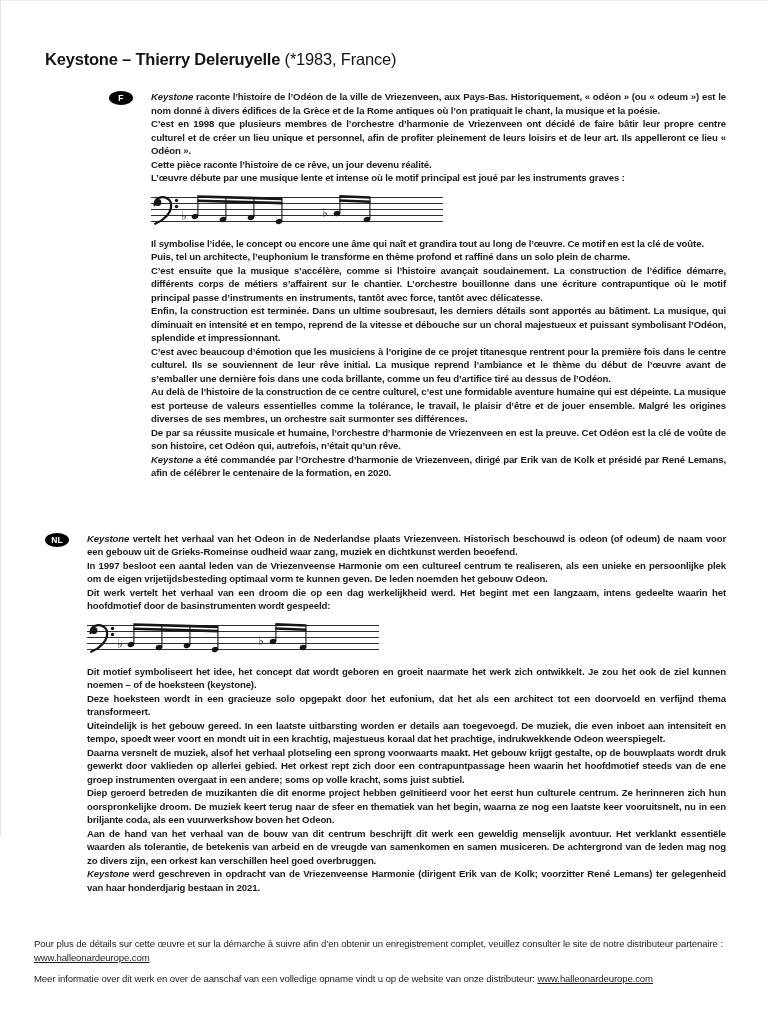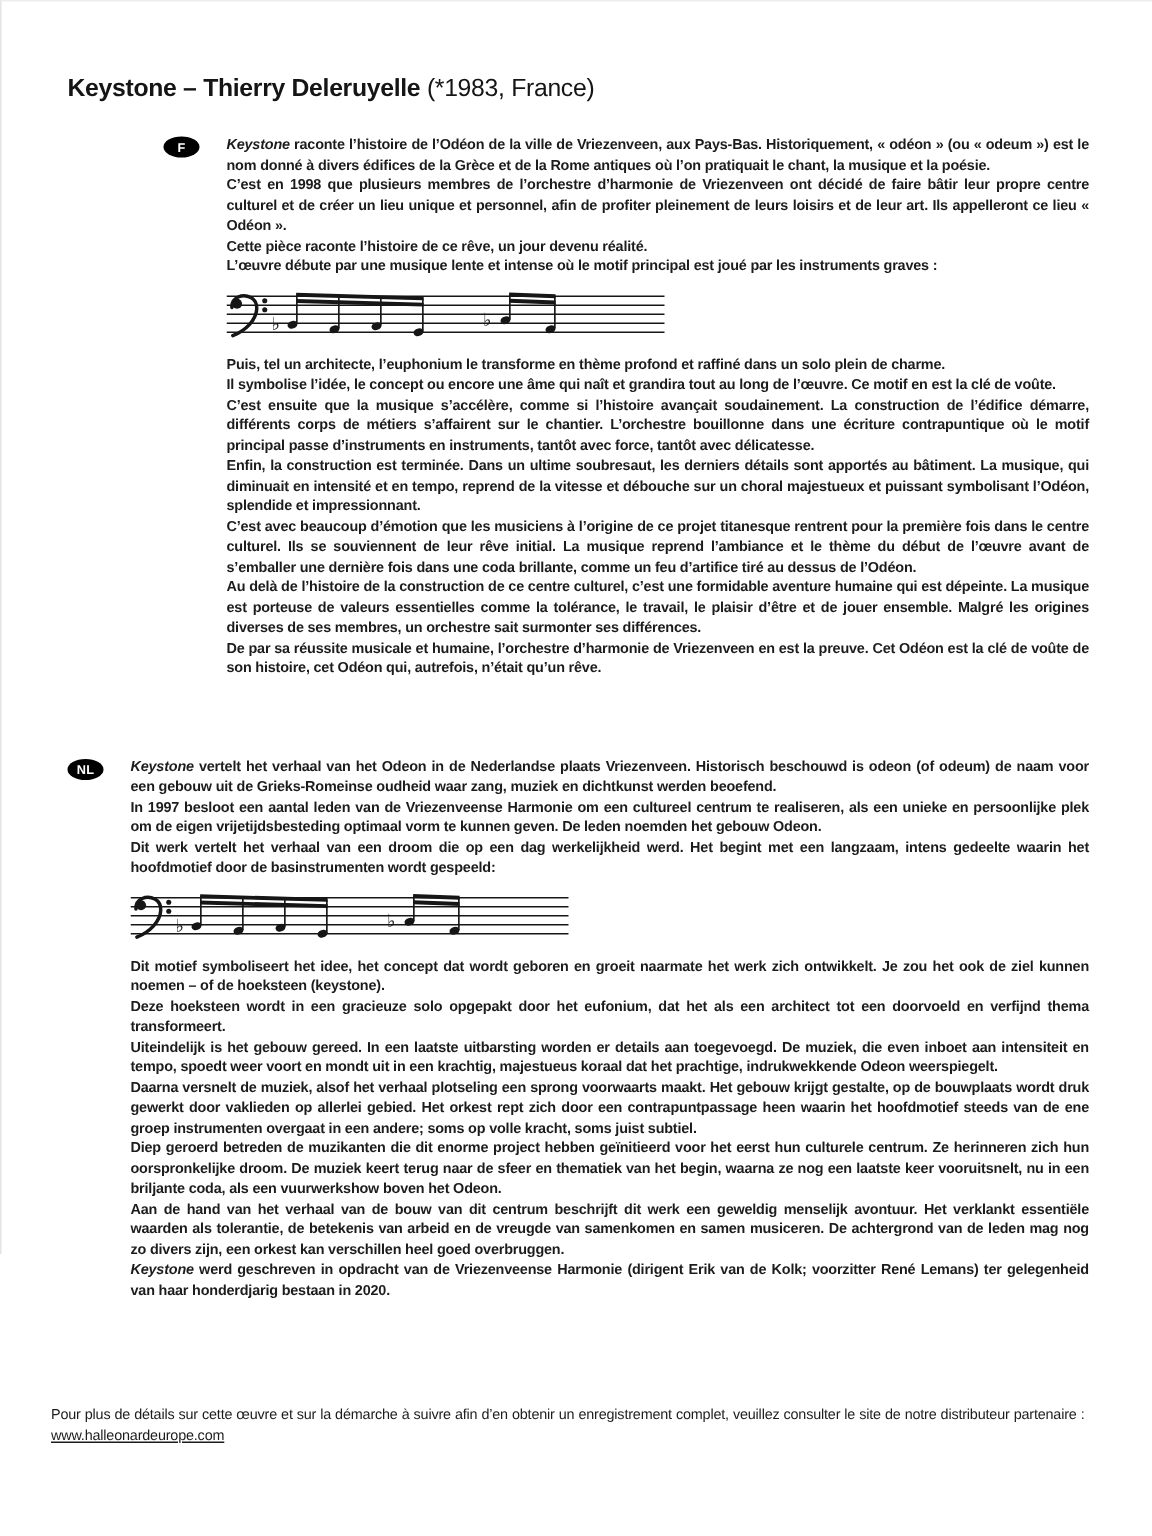--- a/index.html
+++ b/index.html
@@ -90,27 +90,28 @@
         <ellipse cx="186" cy="21.5" rx="3.4" ry="2.5" transform="rotate(-18 186 21.5)" fill="#161616"></ellipse>
         <ellipse cx="216" cy="27.5" rx="3.4" ry="2.5" transform="rotate(-18 216 27.5)" fill="#161616"></ellipse>
         <g stroke="#161616" stroke-width="1.1">
           <line x1="188.9" y1="21" x2="188.9" y2="4.2"></line>
           <line x1="218.9" y1="27" x2="218.9" y2="5.2"></line>
         </g>
         <polygon points="188.4,3.0 219.4,4.2 219.4,6.8 188.4,5.6" fill="#161616"></polygon>
         <polygon points="188.4,7.2 219.4,8.4 219.4,11.0 188.4,9.8" fill="#161616"></polygon>
       </svg>
 
+      <p><i></i><span>Il symbolise l’idée, le concept ou encore une âme qui naît et grandira tout au long de l’œuvre. Ce motif en est la clé de voûte.</span></p>
       <p><i></i><span>Puis, tel un architecte, l’euphonium le transforme en thème profond et raffiné dans un solo plein de charme.</span></p>
-      <p><i></i><span>Il symbolise l’idée, le concept ou encore une âme qui naît et grandira tout au long de l’œuvre. Ce motif en est la clé de voûte.</span></p>
       <p><i></i><span>C’est ensuite que la musique s’accélère, comme si l’histoire avançait soudainement. La construction de l’édifice démarre, différents corps de métiers s’affairent sur le chantier. L’orchestre bouillonne dans une écriture contrapuntique où le motif principal passe d’instruments en instruments, tantôt avec force, tantôt avec délicatesse.</span></p>
       <p><i></i><span>Enfin, la construction est terminée. Dans un ultime soubresaut, les derniers détails sont apportés au bâtiment. La musique, qui diminuait en intensité et en tempo, reprend de la vitesse et débouche sur un choral majestueux et puissant symbolisant l’Odéon, splendide et impressionnant.</span></p>
       <p><i></i><span>C’est avec beaucoup d’émotion que les musiciens à l’origine de ce projet titanesque rentrent pour la première fois dans le centre culturel. Ils se souviennent de leur rêve initial. La musique reprend l’ambiance et le thème du début de l’œuvre avant de s’emballer une dernière fois dans une coda brillante, comme un feu d’artifice tiré au dessus de l’Odéon.</span></p>
       <p><i></i><span>Au delà de l’histoire de la construction de ce centre culturel, c’est une formidable aventure humaine qui est dépeinte. La musique est porteuse de valeurs essentielles comme la tolérance, le travail, le plaisir d’être et de jouer ensemble. Malgré les origines diverses de ses membres, un orchestre sait surmonter ses différences.</span></p>
       <p><i></i><span>De par sa réussite musicale et humaine, l’orchestre d’harmonie de Vriezenveen en est la preuve. Cet Odéon est la clé de voûte de son histoire, cet Odéon qui, autrefois, n’était qu’un rêve.</span></p>
+      <p><i>Keystone</i><span> a été commandée par l’Orchestre d’harmonie de Vriezenveen, dirigé par Erik van de Kolk et présidé par René Lemans, afin de célébrer le centenaire de la formation, en 2020.</span></p>
     </div>
   </div>
 
   <div class="section nl-section">
     <div class="badge-col">
       <span class="badge">NL</span>
     </div>
     <div class="text-col">
       <p><i>Keystone</i><span> vertelt het verhaal van het Odeon in de Nederlandse plaats Vriezenveen. Historisch beschouwd is odeon (of odeum) de naam voor een gebouw uit de Grieks-Romeinse oudheid waar zang, muziek en dichtkunst werden beoefend.</span></p>
       <p><i></i><span>In 1997 besloot een aantal leden van de Vriezenveense Harmonie om een cultureel centrum te realiseren, als een unieke en persoonlijke plek om de eigen vrijetijdsbesteding optimaal vorm te kunnen geven. De leden noemden het gebouw Odeon.</span></p>
@@ -151,21 +152,22 @@
         <polygon points="188.4,3.0 219.4,4.2 219.4,6.8 188.4,5.6" fill="#161616"></polygon>
         <polygon points="188.4,7.2 219.4,8.4 219.4,11.0 188.4,9.8" fill="#161616"></polygon>
       </svg>
 
       <p><i></i><span>Dit motief symboliseert het idee, het concept dat wordt geboren en groeit naarmate het werk zich ontwikkelt. Je zou het ook de ziel kunnen noemen – of de hoeksteen (keystone).</span></p>
       <p><i></i><span>Deze hoeksteen wordt in een gracieuze solo opgepakt door het eufonium, dat het als een architect tot een doorvoeld en verfijnd thema transformeert.</span></p>
       <p><i></i><span>Uiteindelijk is het gebouw gereed. In een laatste uitbarsting worden er details aan toegevoegd. De muziek, die even inboet aan intensiteit en tempo, spoedt weer voort en mondt uit in een krachtig, majestueus koraal dat het prachtige, indrukwekkende Odeon weerspiegelt.</span></p>
       <p><i></i><span>Daarna versnelt de muziek, alsof het verhaal plotseling een sprong voorwaarts maakt. Het gebouw krijgt gestalte, op de bouwplaats wordt druk gewerkt door vaklieden op allerlei gebied. Het orkest rept zich door een contrapuntpassage heen waarin het hoofdmotief steeds van de ene groep instrumenten overgaat in een andere; soms op volle kracht, soms juist subtiel.</span></p>
       <p><i></i><span>Diep geroerd betreden de muzikanten die dit enorme project hebben geïnitieerd voor het eerst hun culturele centrum. Ze herinneren zich hun oorspronkelijke droom. De muziek keert terug naar de sfeer en thematiek van het begin, waarna ze nog een laatste keer vooruitsnelt, nu in een briljante coda, als een vuurwerkshow boven het Odeon.</span></p>
       <p><i></i><span>Aan de hand van het verhaal van de bouw van dit centrum beschrijft dit werk een geweldig menselijk avontuur. Het verklankt essentiële waarden als tolerantie, de betekenis van arbeid en de vreugde van samenkomen en samen musiceren. De achtergrond van de leden mag nog zo divers zijn, een orkest kan verschillen heel goed overbruggen.</span></p>
-      <p><i>Keystone</i><span> werd geschreven in opdracht van de Vriezenveense Harmonie (dirigent Erik van de Kolk; voorzitter René Lemans) ter gelegenheid van haar honderdjarig bestaan in 2020.</span></p>
+      <p><i>Keystone</i><span> werd geschreven in opdracht van de Vriezenveense Harmonie (dirigent Erik van de Kolk; voorzitter René Lemans) ter gelegenheid van haar honderdjarig bestaan in 2021.</span></p>
     </div>
   </div>
 
   <div class="footer">
     <p><span>Pour plus de détails sur cette œuvre et sur la démarche à suivre afin d’en obtenir un enregistrement complet, veuillez consulter le site de notre distributeur partenaire : </span><a class="link">www.halleonardeurope.com</a></p>
+    <p><span>Meer informatie over dit werk en over de aanschaf van een volledige opname vindt u op de website van onze distributeur: </span><a class="link">www.halleonardeurope.com</a></p>
   </div>
 
 </div>
 
 </body></html>

